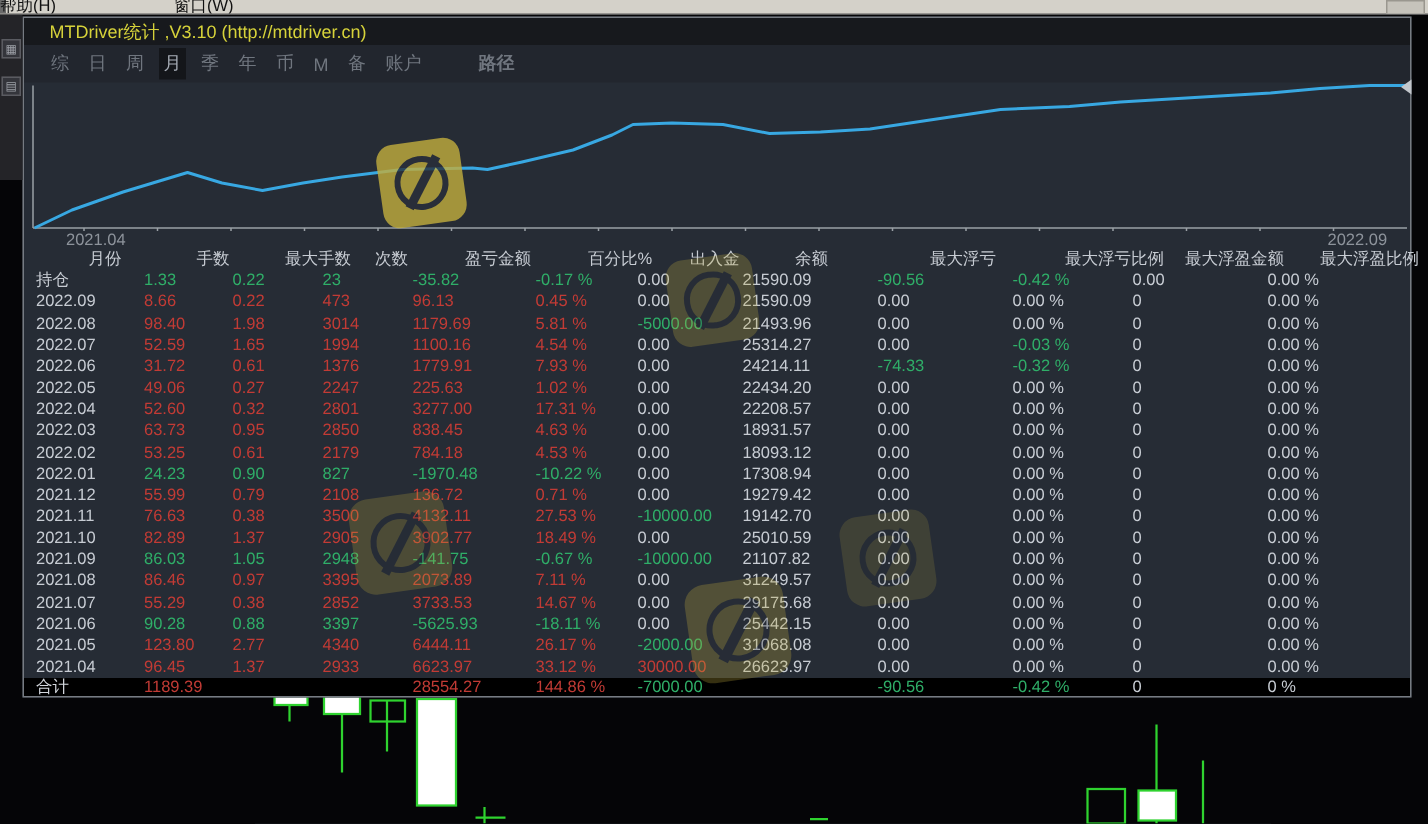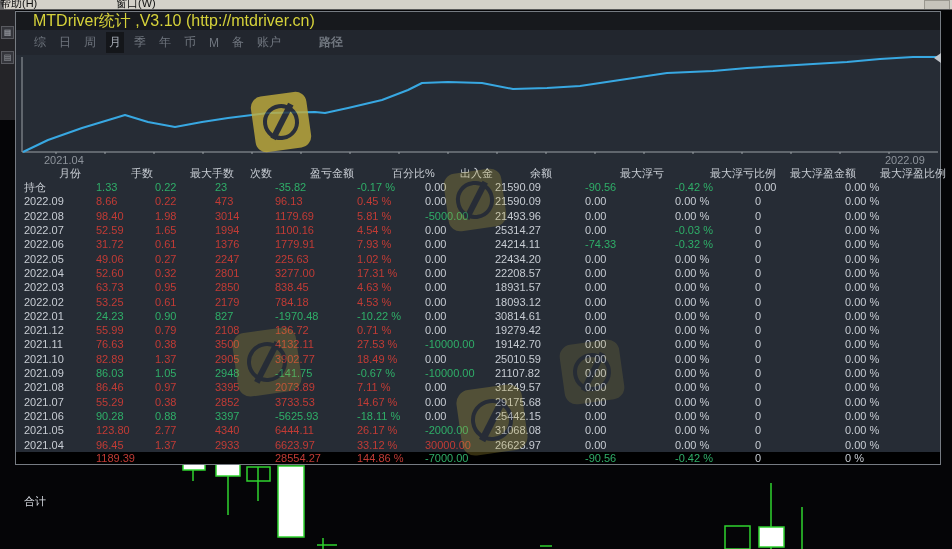--- a/index.html
+++ b/index.html
@@ -20,42 +20,42 @@
   .lsbtn{position:absolute;left:1px;width:13px;height:13px;background:#34353b;border:1px solid #5a5b61;
          box-sizing:border-box;color:#9ea1a8;font-size:8px;line-height:11px;text-align:center;}
 
   
   .bgchart{position:absolute;left:0;top:0;width:952px;height:549px;z-index:1;}
 
   
   .window{position:absolute;left:15px;top:11px;width:926px;height:454px;box-sizing:border-box;
           background:#262c35;border:1px solid #767b82;z-index:4;}
   .titlebar{height:18px;background:#17191d;display:flex;align-items:center;}
-  .titlebar .t{color:#d6d23a;font-size:16px;padding-left:17px;white-space:nowrap;}
+  .titlebar .t{color:#d6d23a;font-size:12px;padding-left:17px;white-space:nowrap;}
   .toolbar{height:25px;background:#22262e;position:relative;display:flex;align-items:center;
            gap:13px;padding-left:18px;font-size:12px;color:#70767f;}
   .toolbar .tab{cursor:default;}
   .toolbar .tab.sel{background:#14161a;color:#a7adb6;padding:2px 3px;margin:-2px -3px;}
   .toolbar .path{position:absolute;left:303px;color:#70767f;font-weight:bold;}
 
   .chartarea{height:111px;position:relative;}
   .chartarea svg{position:absolute;left:0;top:0;}
   .axlabel{position:absolute;font-size:11px;color:#8d939b;top:99px;}
   .axlabel.l{left:28px;} .axlabel.r{left:869px;}
 
   
   .table{position:relative;font-size:11px;}
   .trow,.thead{display:grid;padding-left:8px;
      grid-template-columns:72px 59px 60px 60px 82px 68px 70px 90px 90px 80px 90px auto;
      height:14.32px;line-height:14.32px;white-space:nowrap;}
   .thead{height:14px;line-height:14px;color:#c7ccd3;padding-left:43px;}
   .trow .ml{color:#c7ccd3;}
   .c-w{color:#c7ccd3;} .c-r{color:#c23b35;} .c-g{color:#2fae68;}
   .trow-total{background:#000;height:12px;line-height:12px;}
-  .trow-total .ml{color:#d3d7dd;margin-top:43px;}
+  .trow-total .ml{color:#d3d7dd;}
 
   
   .wm{position:absolute;border-radius:20%;background:#c3ae3d;z-index:5;pointer-events:none;}
   .wm .swirl{position:absolute;left:18%;top:18%;right:18%;bottom:18%;border-radius:50%;
              border:4px solid #2a2f3a;box-sizing:border-box;}
   .wm .slash{position:absolute;left:46%;top:15%;width:10%;height:70%;background:#2a2f3a;transform:rotate(35deg);}
 
   
   .handle{position:absolute;right:-1px;top:41px;width:0;height:0;z-index:6;
           border-top:5px solid transparent;border-bottom:5px solid transparent;border-right:7px solid #c2c6cb;}
@@ -282,21 +282,21 @@
           <span class="c-w">0.00 %</span>
         </div>
         <div class="trow">
           <span class="ml">2022.01</span>
           <span class="c-g">24.23</span>
           <span class="c-g">0.90</span>
           <span class="c-g">827</span>
           <span class="c-g">-1970.48</span>
           <span class="c-g">-10.22 %</span>
           <span class="c-w">0.00</span>
-          <span class="c-w">30814.61</span>
+          <span class="c-w">17308.94</span>
           <span class="c-w">0.00</span>
           <span class="c-w">0.00 %</span>
           <span class="c-w">0</span>
           <span class="c-w">0.00 %</span>
         </div>
         <div class="trow">
           <span class="ml">2021.12</span>
           <span class="c-r">55.99</span>
           <span class="c-r">0.79</span>
           <span class="c-r">2108</span>

